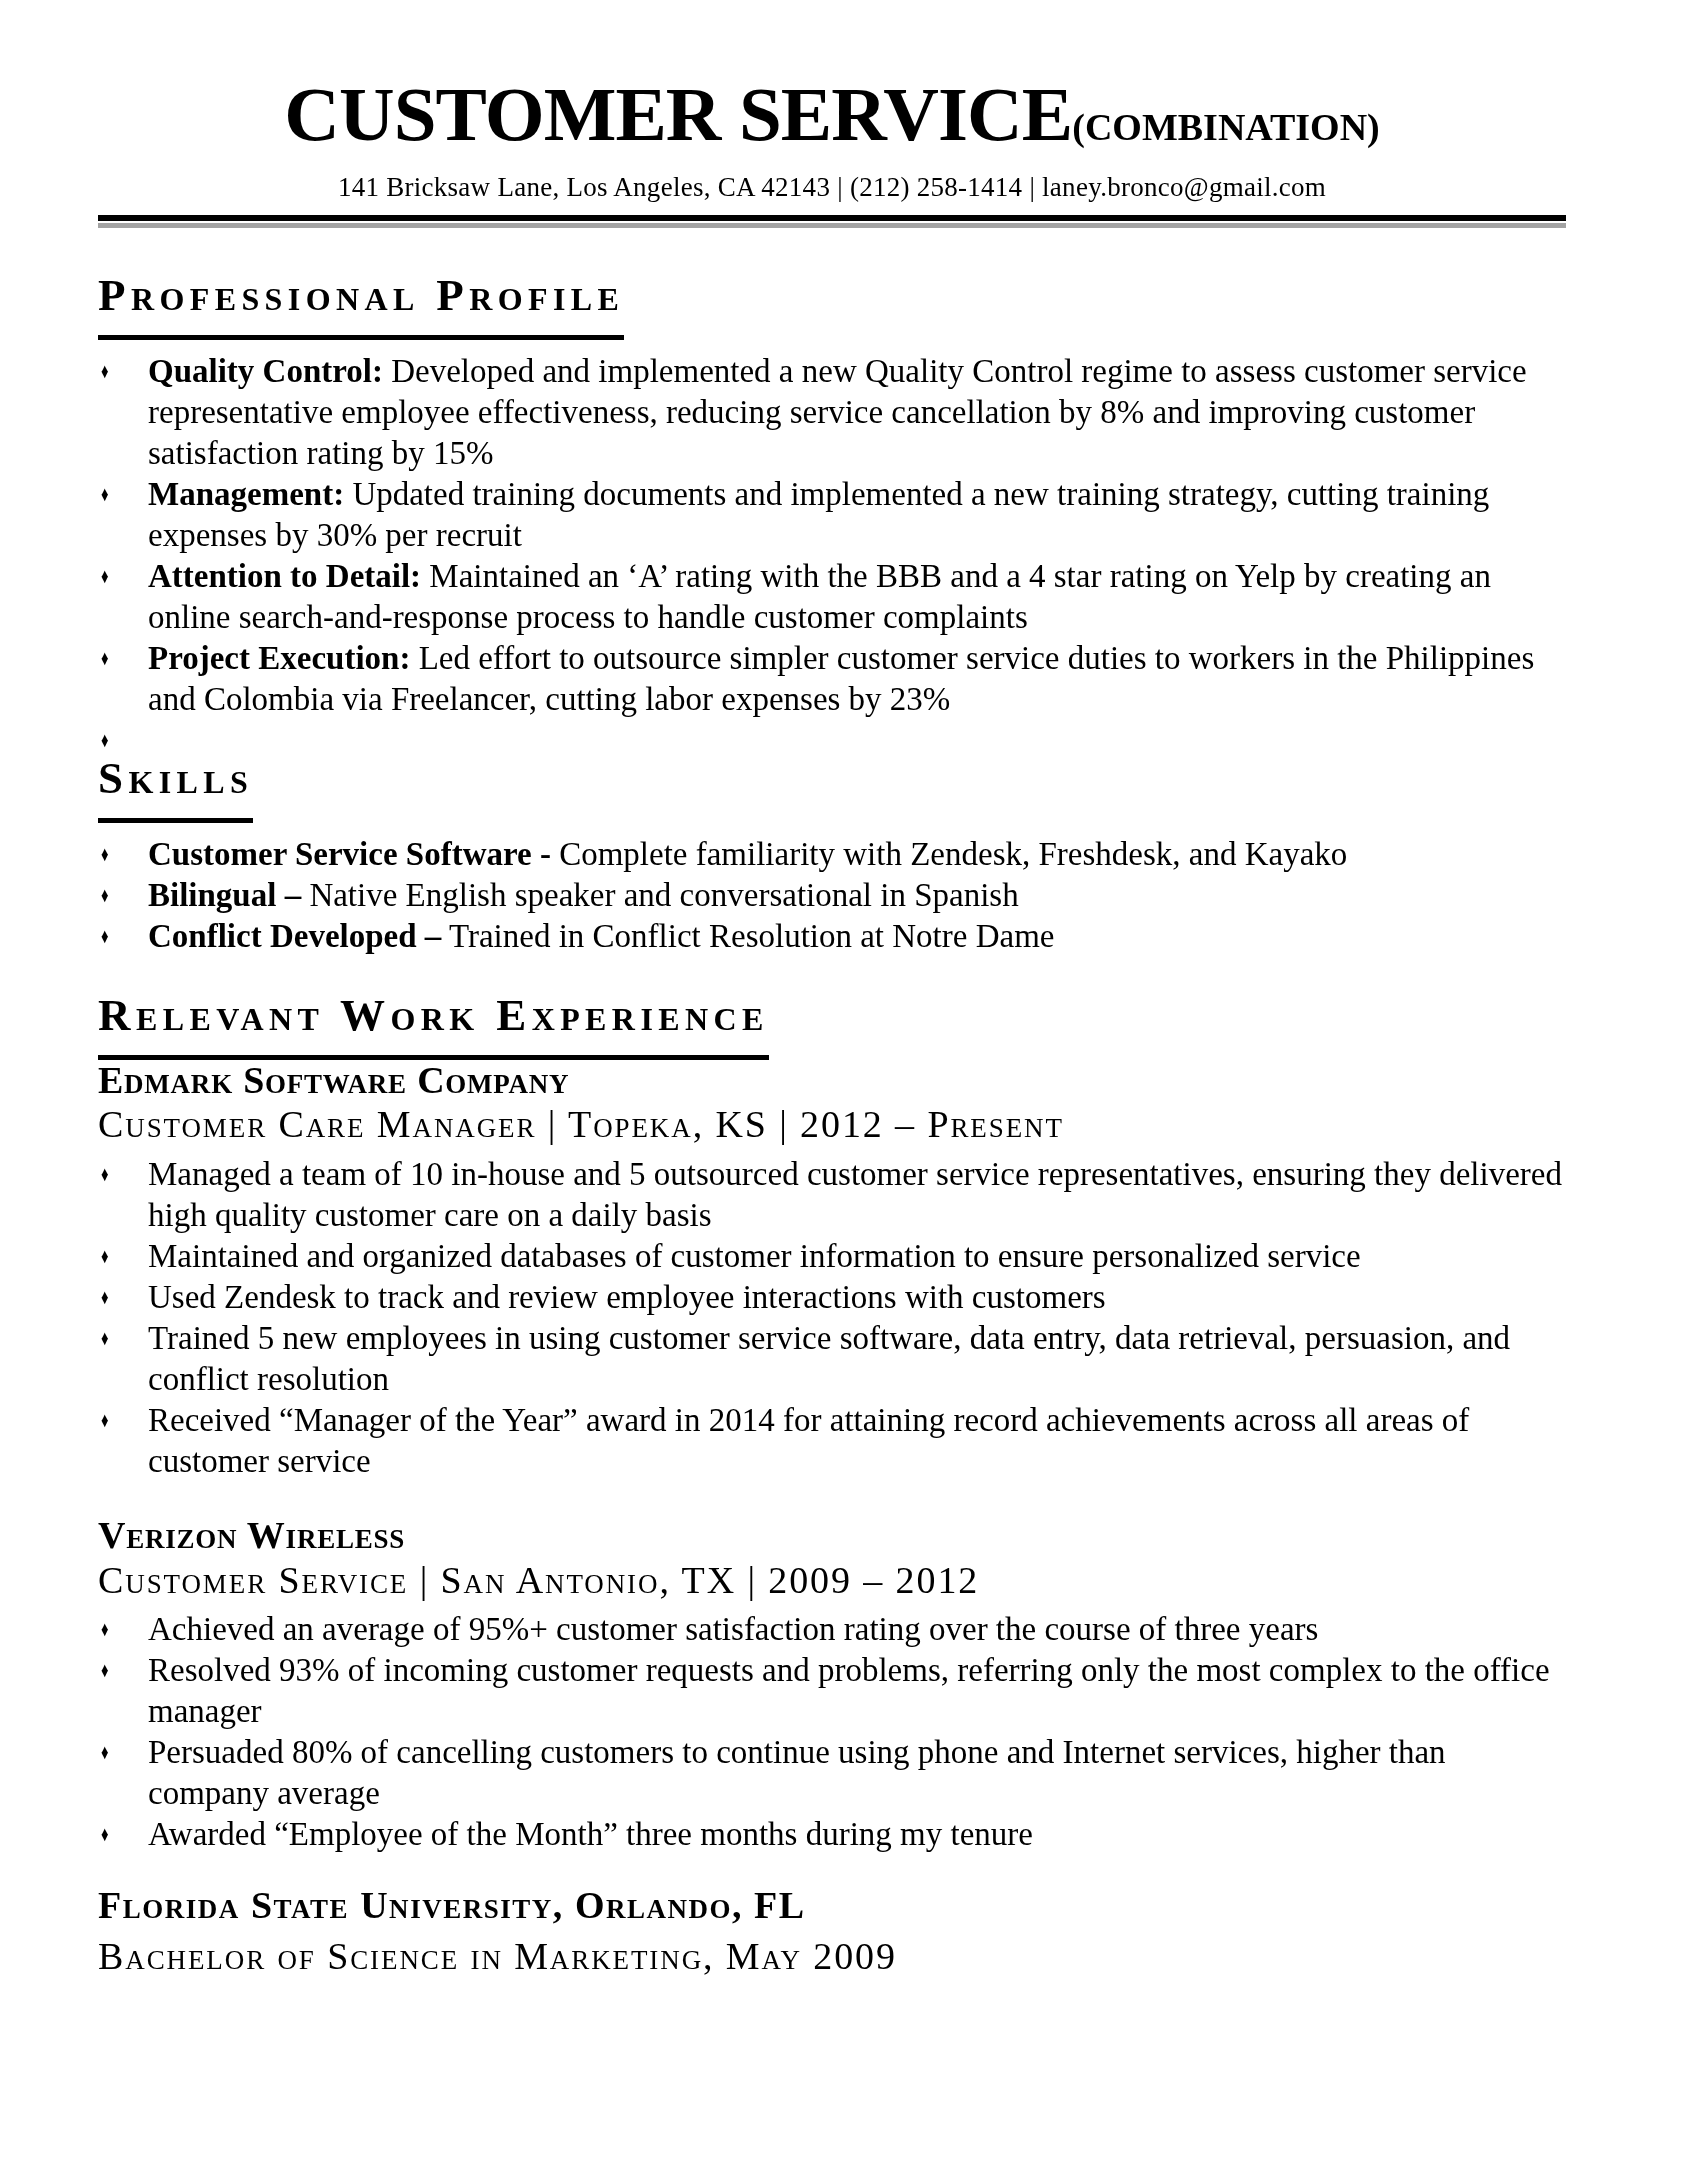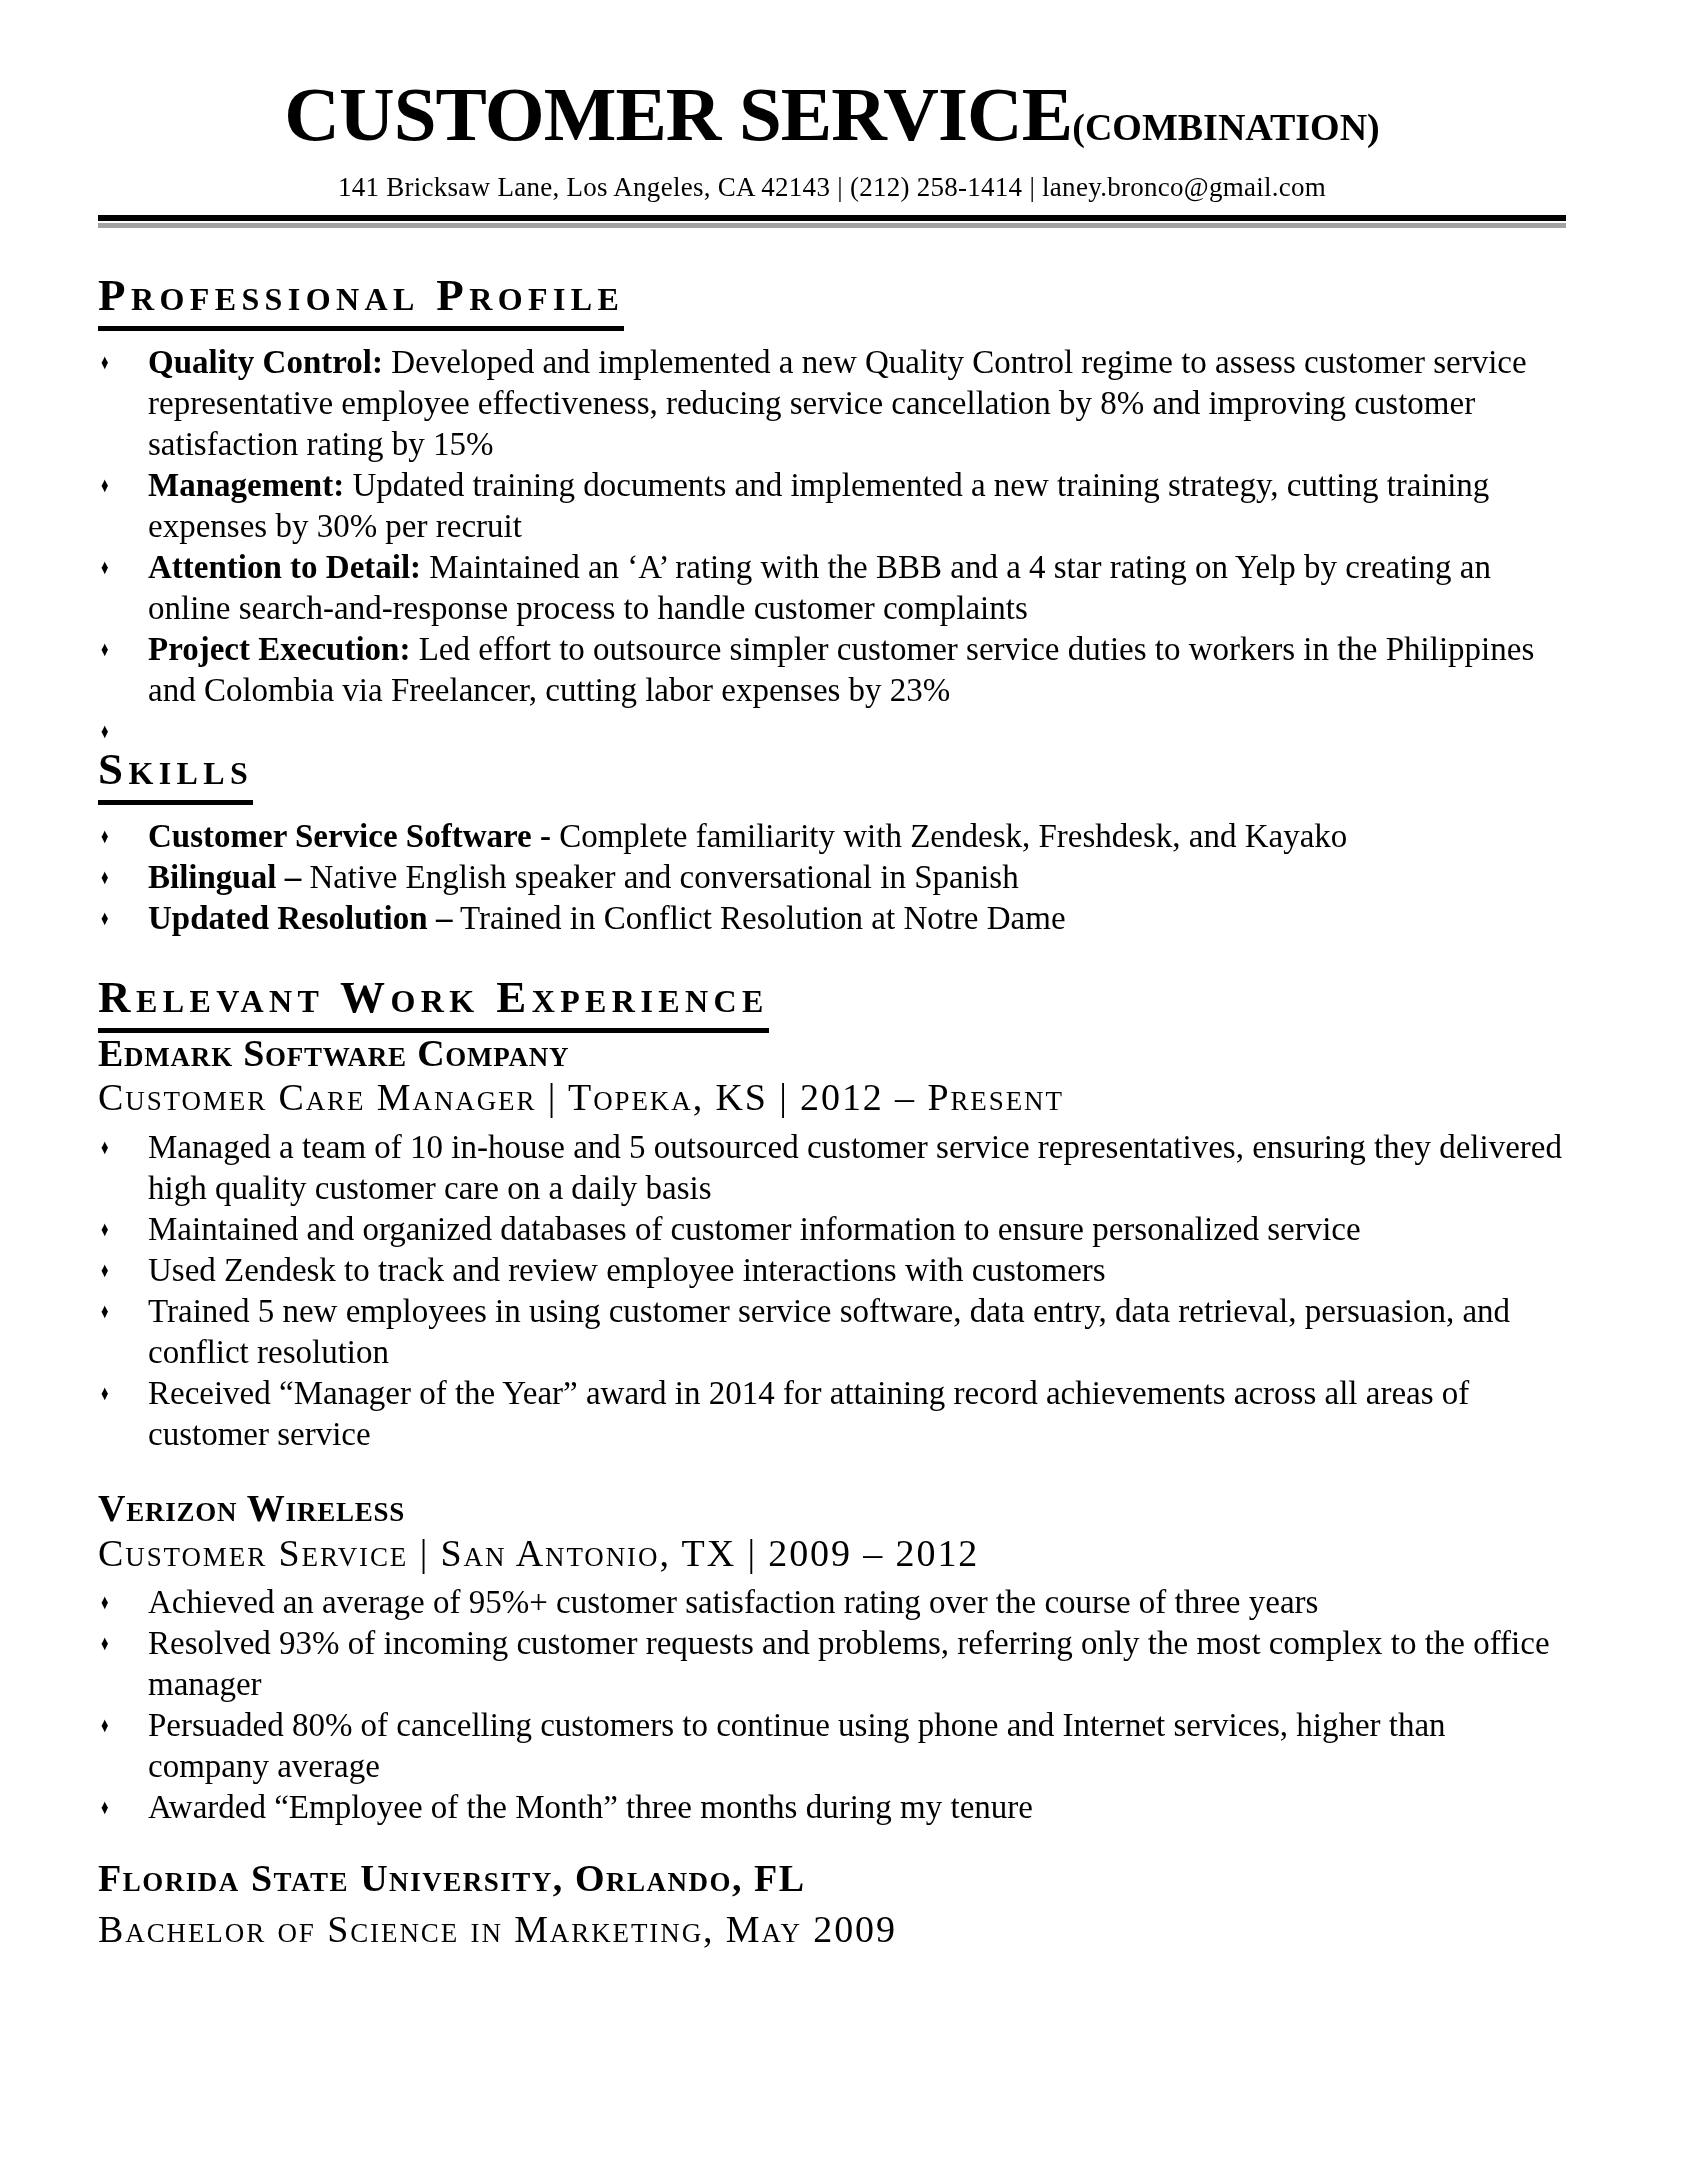--- a/index.html
+++ b/index.html
@@ -47,21 +47,21 @@
 
   .sec-heading {
     display: inline-block;
     margin: 0;
     font-variant: small-caps;
     font-weight: 700;
     font-size: 45px;
     letter-spacing: 0.12em;
     line-height: 1.05;
     border-bottom: 5.2px solid #000000;
-    padding-bottom: 7px;
+    padding-bottom: 16px;
   }
 
   
   ul.bullets {
     list-style: none;
     margin: 10.5px 0 0 0;
     padding: 0;
     font-size: 33px;
     line-height: 41px;
   }
@@ -161,21 +161,21 @@
       <li class="bullet">
         <span class="marker">♦</span>
         <span><b class="lead">Customer Service Software -</b><span> Complete familiarity with Zendesk, Freshdesk, and Kayako</span></span>
       </li>
       <li class="bullet">
         <span class="marker">♦</span>
         <span><b class="lead">Bilingual –</b><span> Native English speaker and conversational in Spanish</span></span>
       </li>
       <li class="bullet">
         <span class="marker">♦</span>
-        <span><b class="lead">Updated Resolution –</b><span> Trained in Conflict Resolution at Notre Dame</span></span>
+        <span><b class="lead">Conflict Developed –</b><span> Trained in Conflict Resolution at Notre Dame</span></span>
       </li>
     </ul>
   </section>
 
   <section class="section-experience">
     <h2 class="sec-heading">Relevant Work Experience</h2>
 
     <div class="job job-first">
       <div class="company">Edmark Software Company</div>
       <div class="meta">Customer Care Manager  |  Topeka, KS  |  2012 – Present</div>

